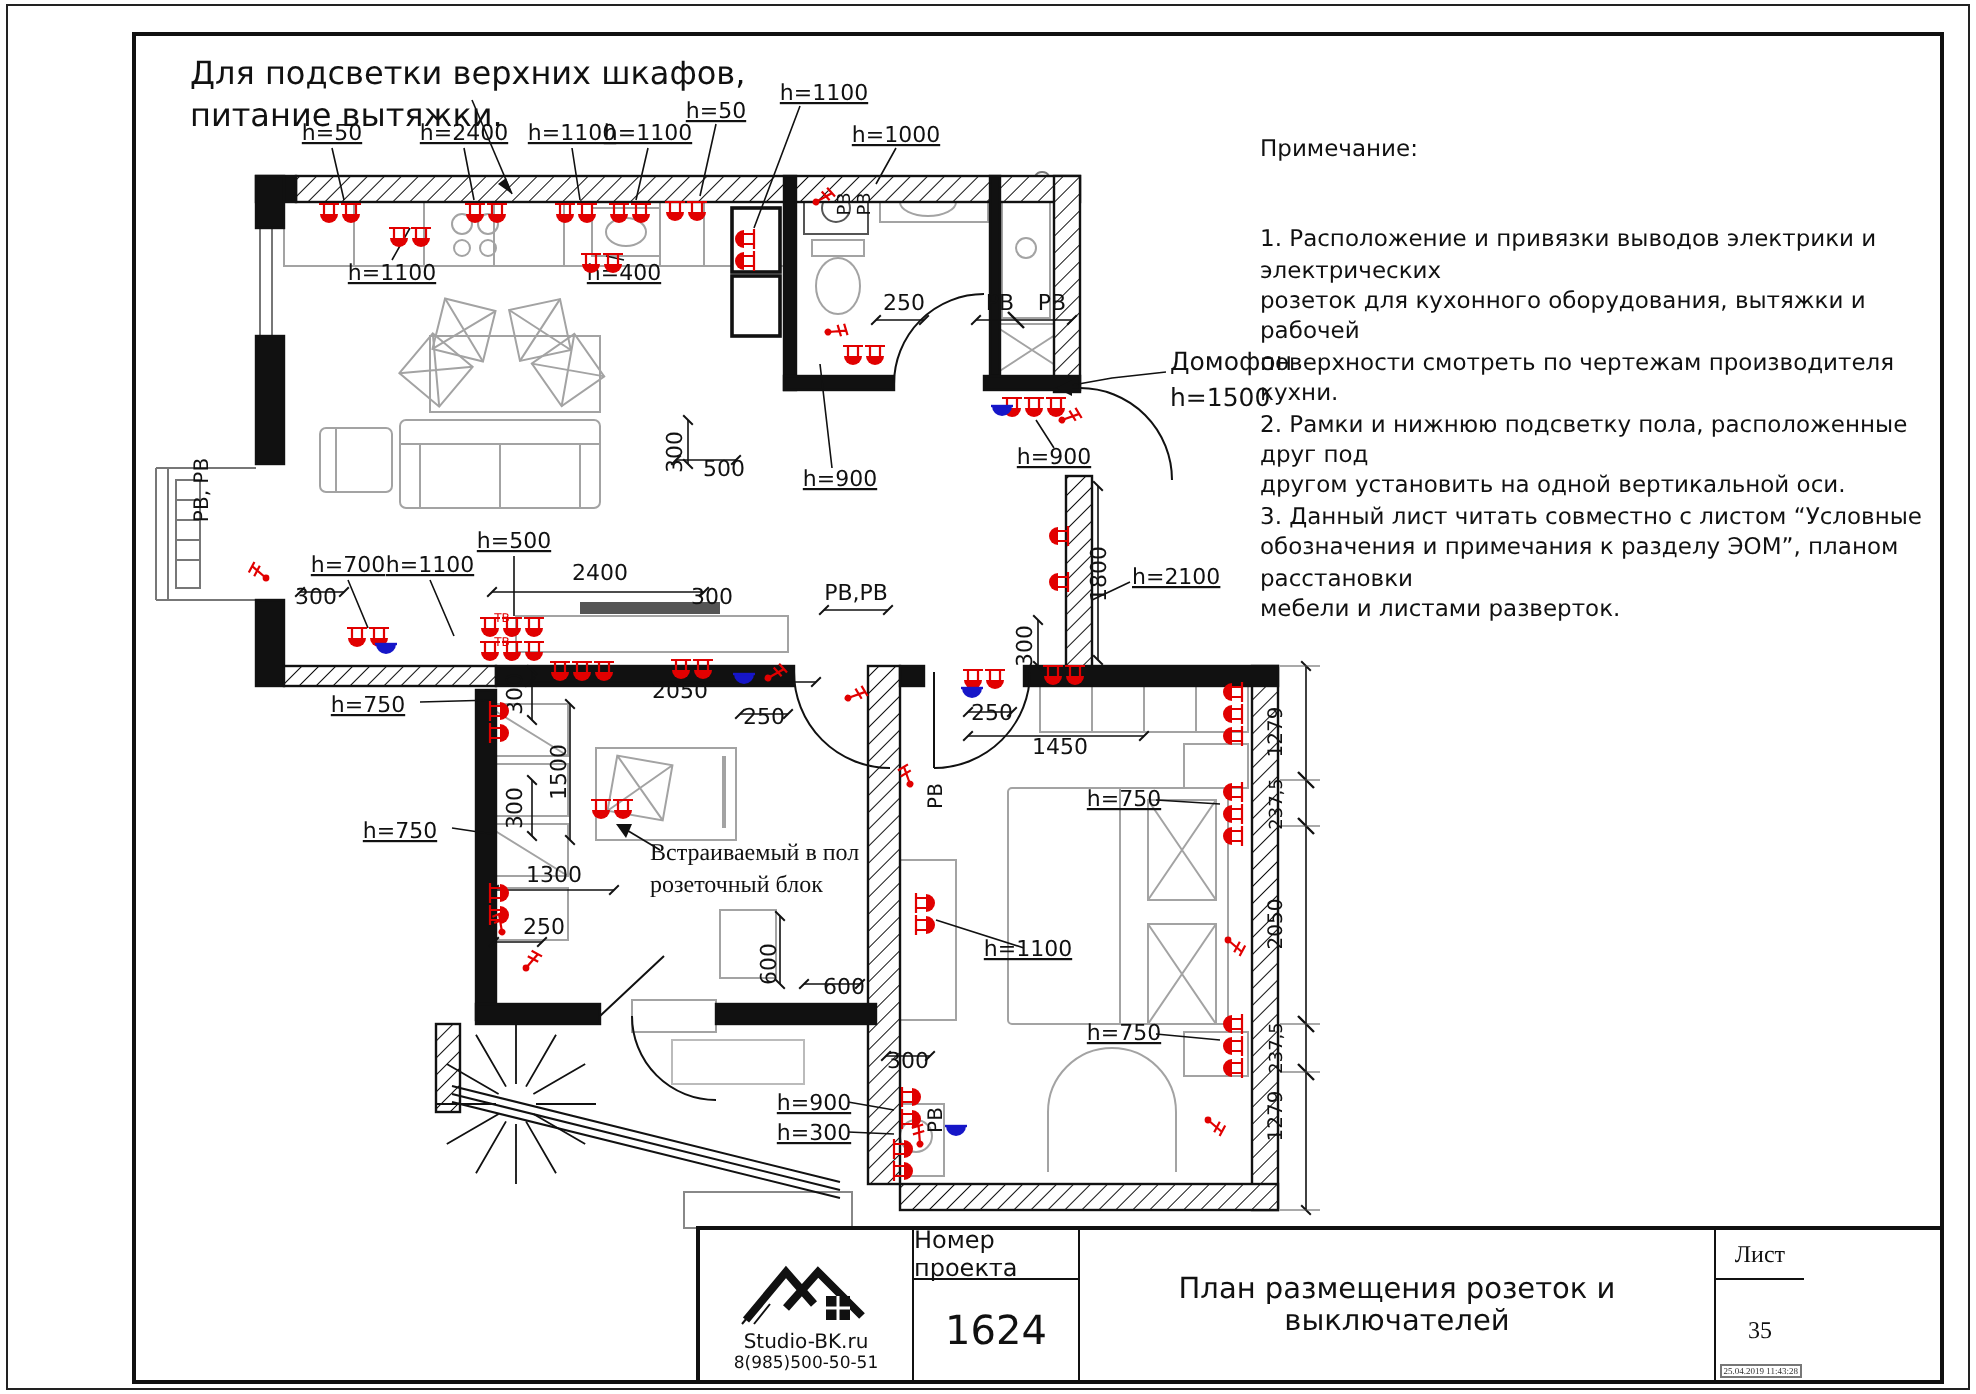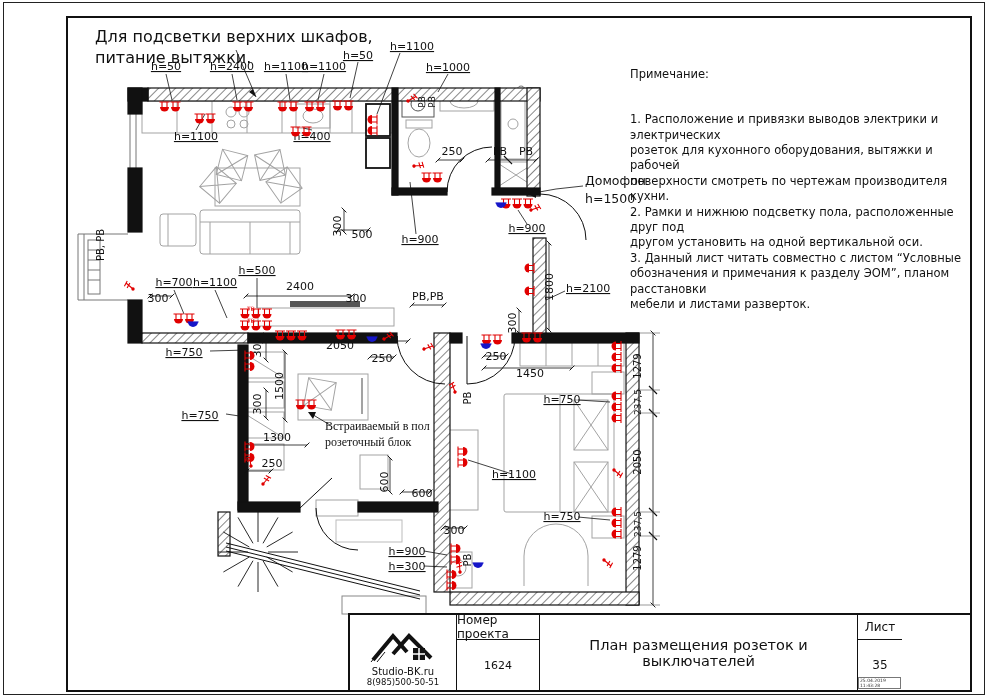--- a/index.html
+++ b/index.html
@@ -17,24 +17,24 @@
   svg text{font-family:"DejaVu Sans",sans-serif;}
   
   #titleblock{position:absolute;left:348px;top:613px;width:624px;height:79px;
               border:2px solid #111;box-sizing:border-box;display:flex;}
   .tb-cell{border-right:1.5px solid #111;box-sizing:border-box;display:flex;flex-direction:column;}
   .tb-cell:last-child{border-right:none;}
   #tb-logo{width:107px;align-items:center;justify-content:flex-end;padding-bottom:3px;}
   #tb-project{width:83px;}
   #tb-title{width:318px;align-items:center;justify-content:center;}
   #tb-scale{width:72px;}
-  #tb-sheet{width:44px;position:relative;}
+  #tb-sheet{width:44px;position:relative;font-family:Liberation Serif, serif;}
   .tb-head{height:24px;border-bottom:1.5px solid #111;display:flex;align-items:center;justify-content:center;
            font-size:12px;}
-  .tb-val{flex:1;display:flex;align-items:center;justify-content:center;font-size:11px;}
+  .tb-val{flex:1;display:flex;align-items:center;justify-content:center;font-size:20px;}
   #tb-title-text{font-size:14.5px;text-align:center;padding:0 6px;}
   #tb-studio{font-size:10px;margin-top:2px;}
   #tb-phone{font-size:8.5px;}
   #tb-date{position:absolute;right:1px;bottom:1px;font-size:4.5px;color:#333;border:0.5px solid #777;padding:0 1px;}
 </style>
 </head>
 <body>
 
 <div id="sheet">
   <div id="outer-border"></div>

